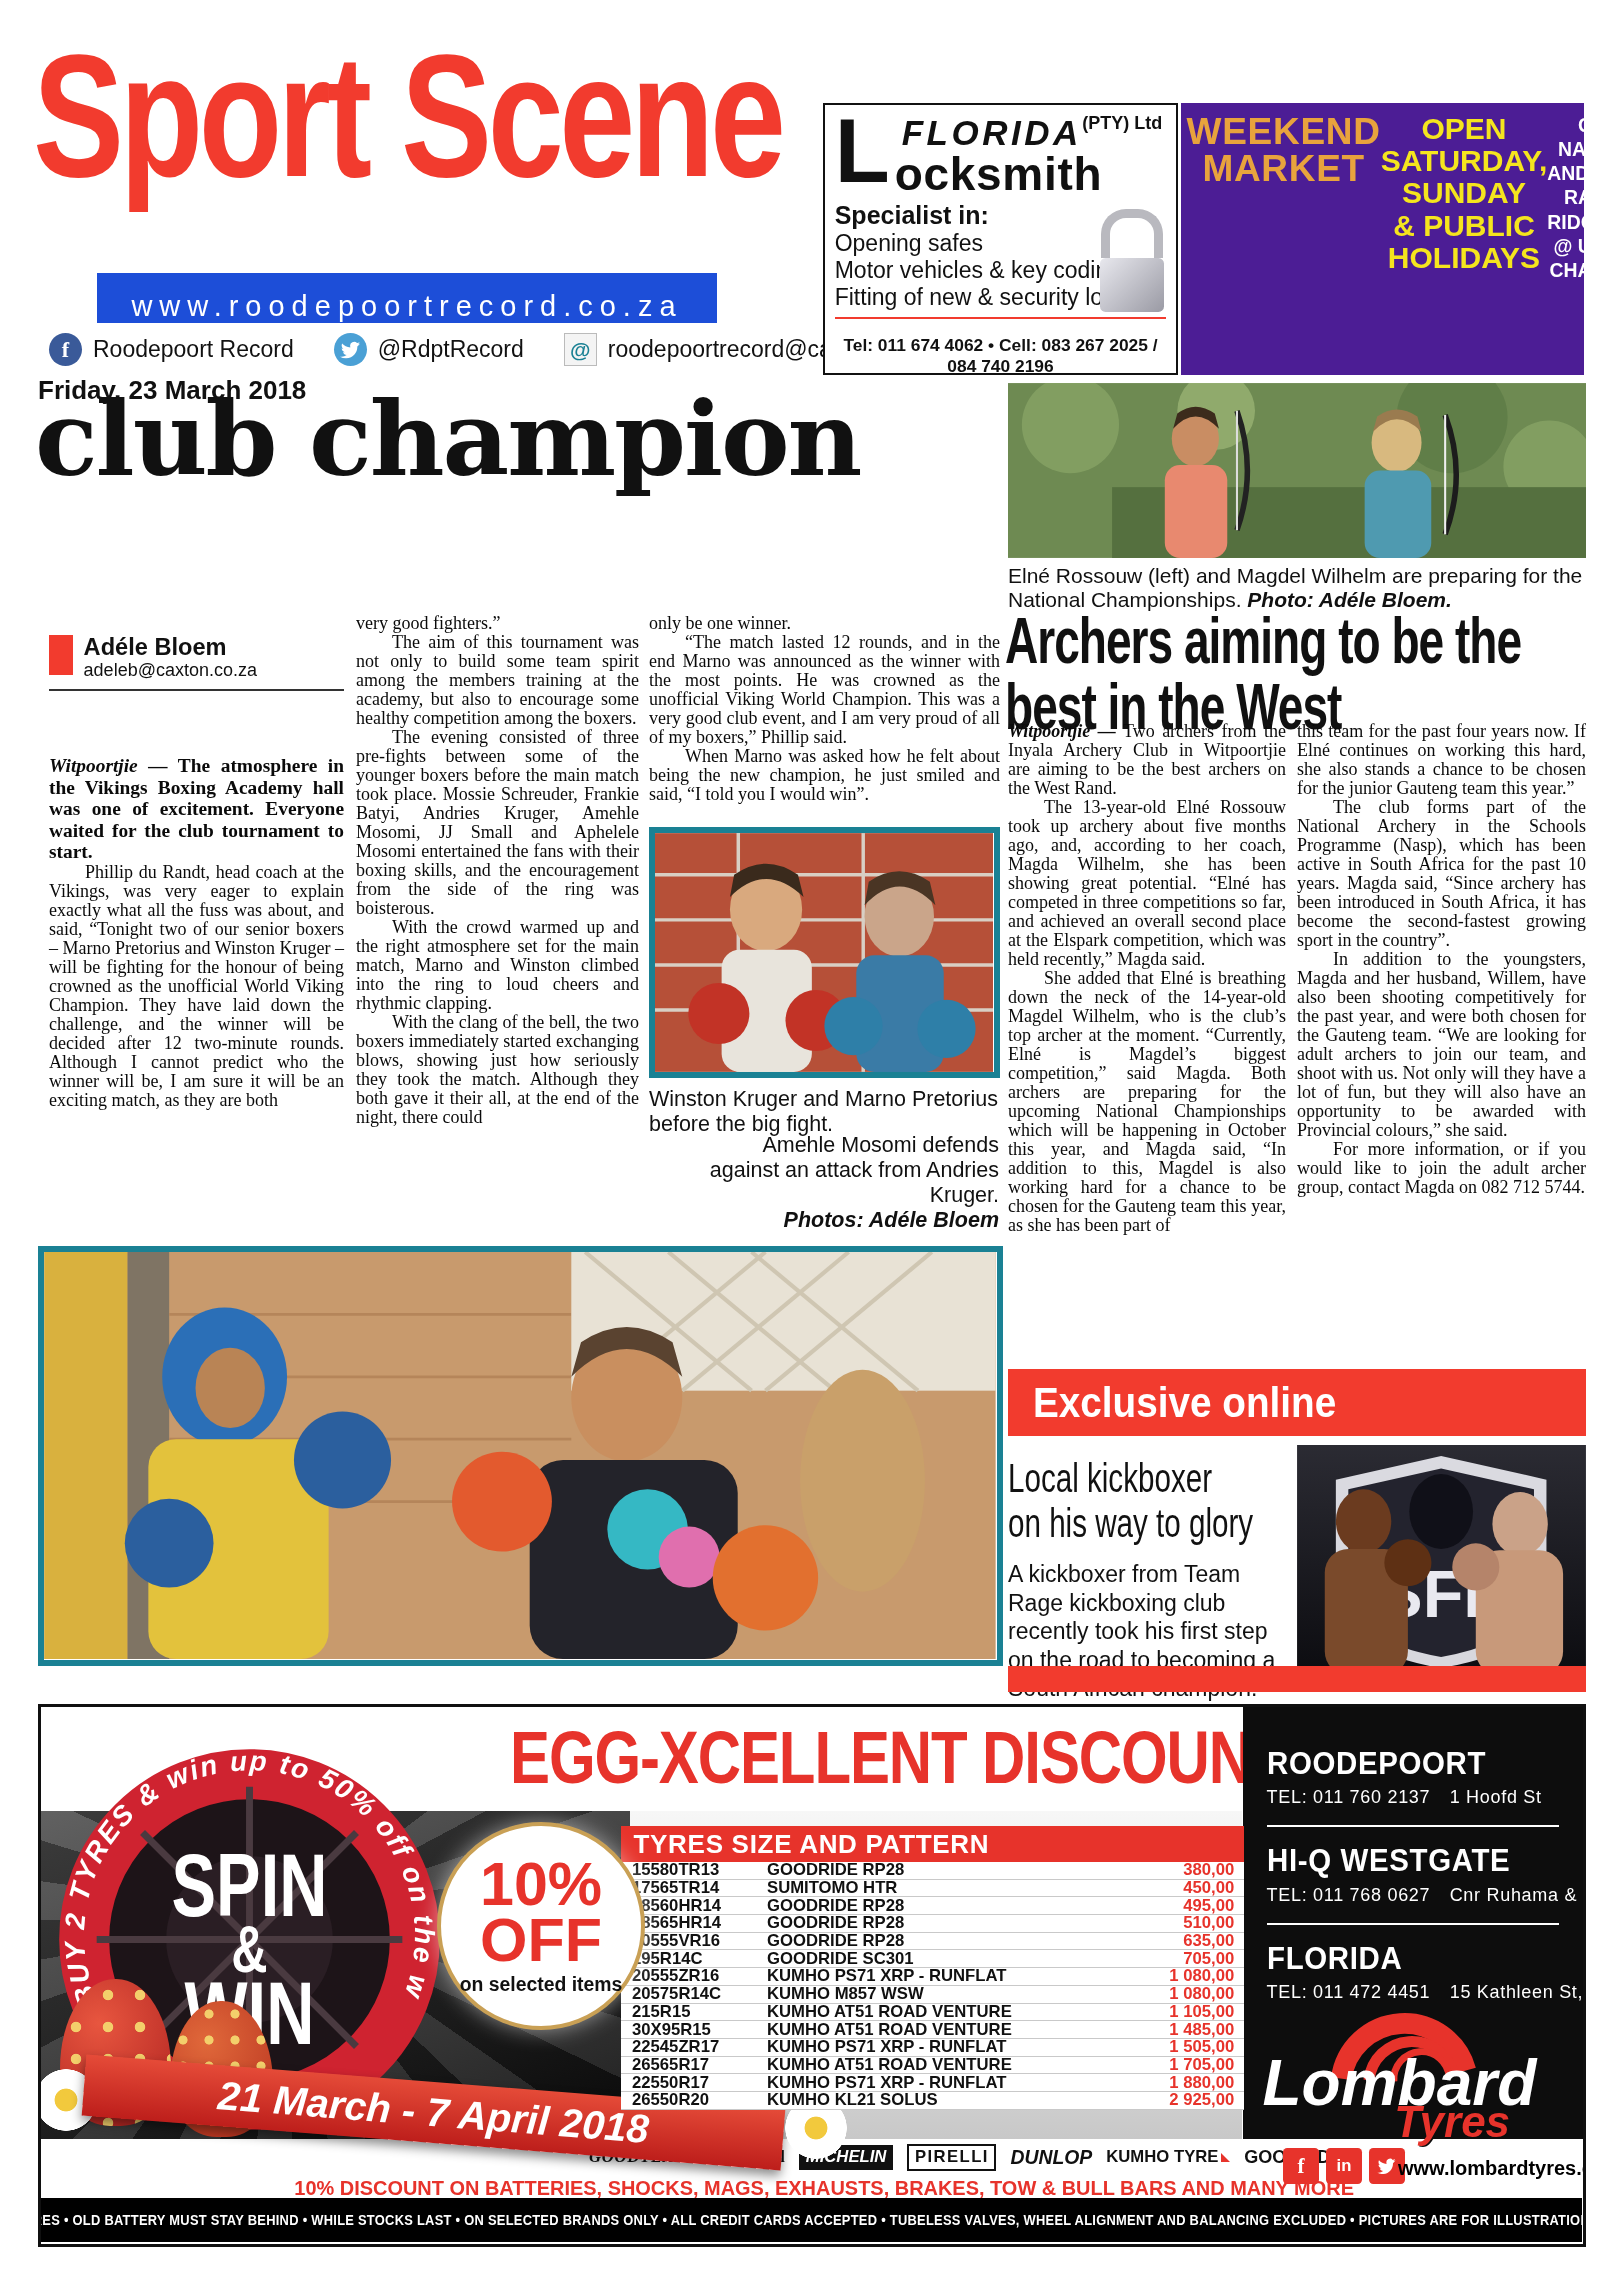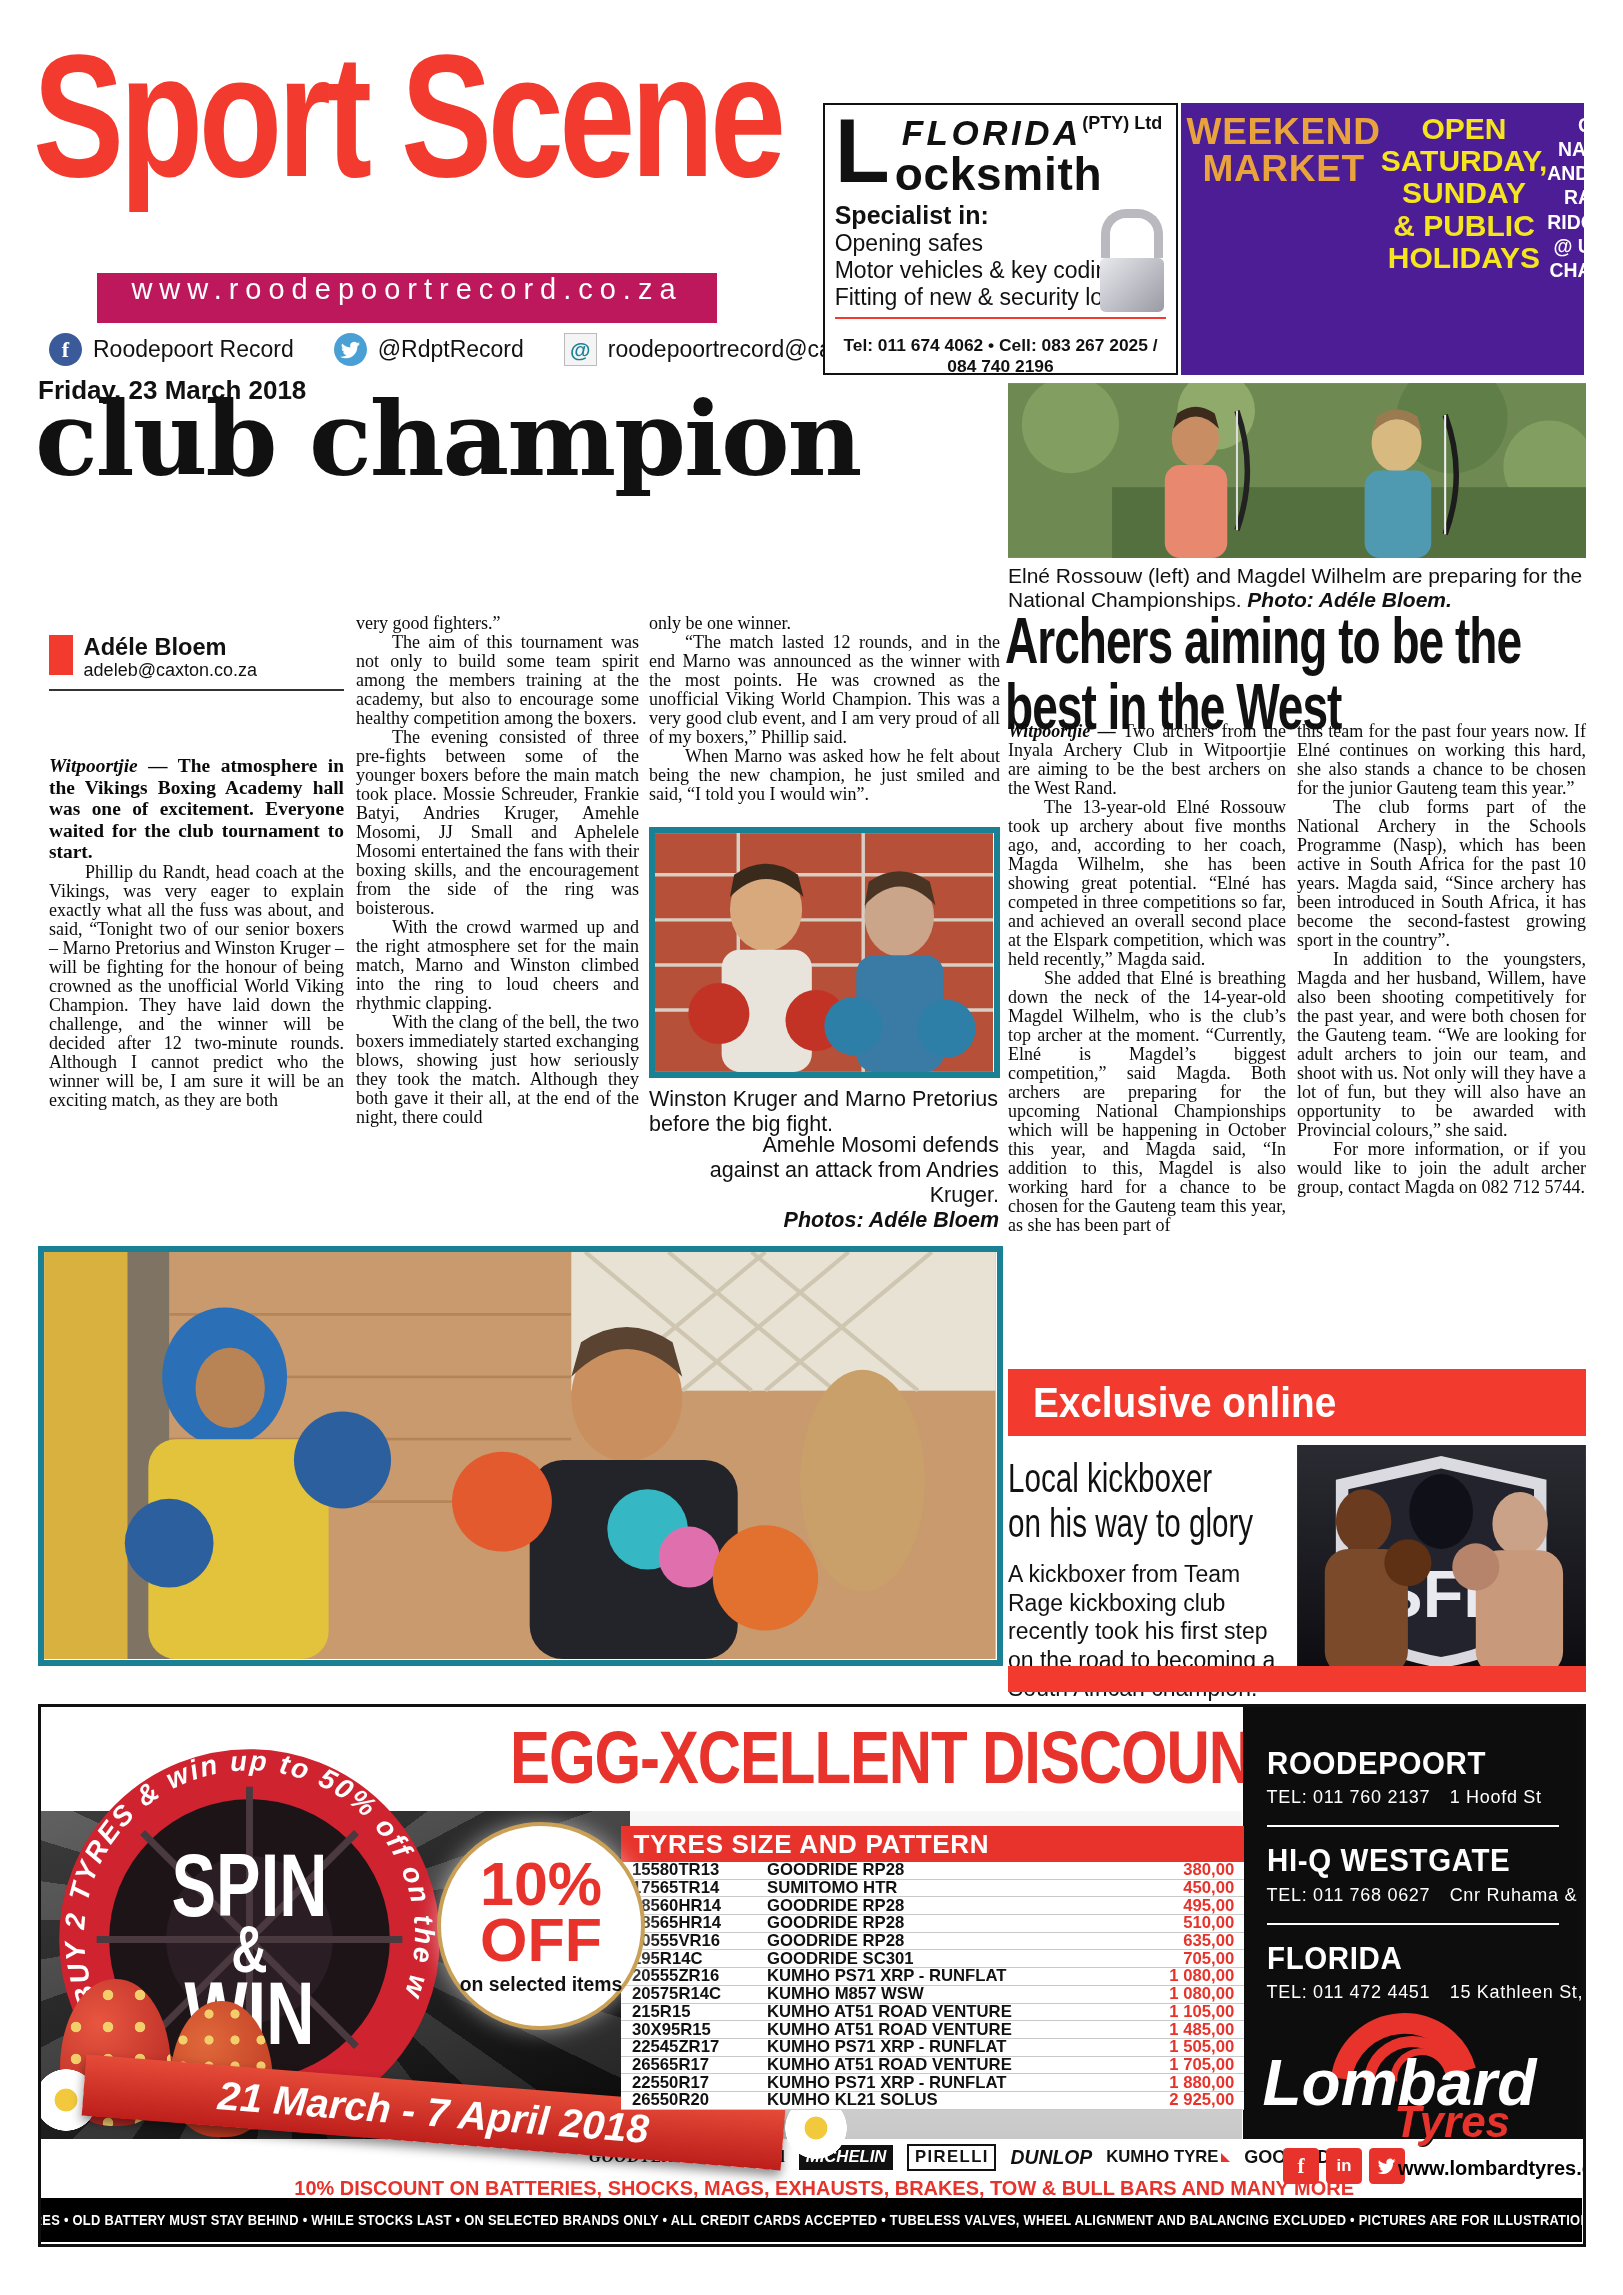--- a/index.html
+++ b/index.html
@@ -2,22 +2,22 @@
 <html style="font-size:11px"><head>
 <meta charset="utf-8">
 <style>
   html,body{margin:0;padding:0;background:#e9e9e9;}
   .page{position:relative;width:1624px;height:2295px;background:#fff;overflow:hidden;
         font-family:"Liberation Sans",sans-serif;color:#111;}
   
   .masthead-title{position:absolute;left:33px;top:28px;font-size:175px;font-weight:bold;
      color:#f23b2e;line-height:1;letter-spacing:-5.6px;white-space:nowrap;
      transform:scaleX(0.78);transform-origin:left top;}
-  .web-bar{position:absolute;left:97px;top:273px;width:620px;height:50px;background:#be185d;
-     color:#fff;font-size:29px;letter-spacing:7px;display:flex;align-items:flex-start;justify-content:center;}
+  .web-bar{position:absolute;left:97px;top:273px;width:620px;height:50px;background:#1d4ed8;
+     color:#fff;font-size:29px;letter-spacing:7px;display:flex;align-items:flex-end;justify-content:center;}
   .social-row{position:absolute;left:49px;top:333px;display:flex;align-items:center;gap:11px;font-size:23px;}
   .social-row .gap{width:18px;}
   .icon-circle{width:33px;height:33px;border-radius:50%;display:flex;align-items:center;justify-content:center;
      color:#fff;font-weight:bold;font-size:22px;flex:0 0 auto;}
   .fb{background:#3a5a99;font-family:"Liberation Serif",serif;}
   .tw{background:#4aa0d5;}
   .mail-icon{width:33px;height:33px;background:#f4f4f4;border:1.4px solid #bbb;display:flex;align-items:center;
      justify-content:center;color:#1a8194;font-weight:bold;font-size:21px;box-sizing:border-box;}
   .page-date{position:absolute;left:38px;top:375px;font-size:26px;font-weight:bold;}
   

